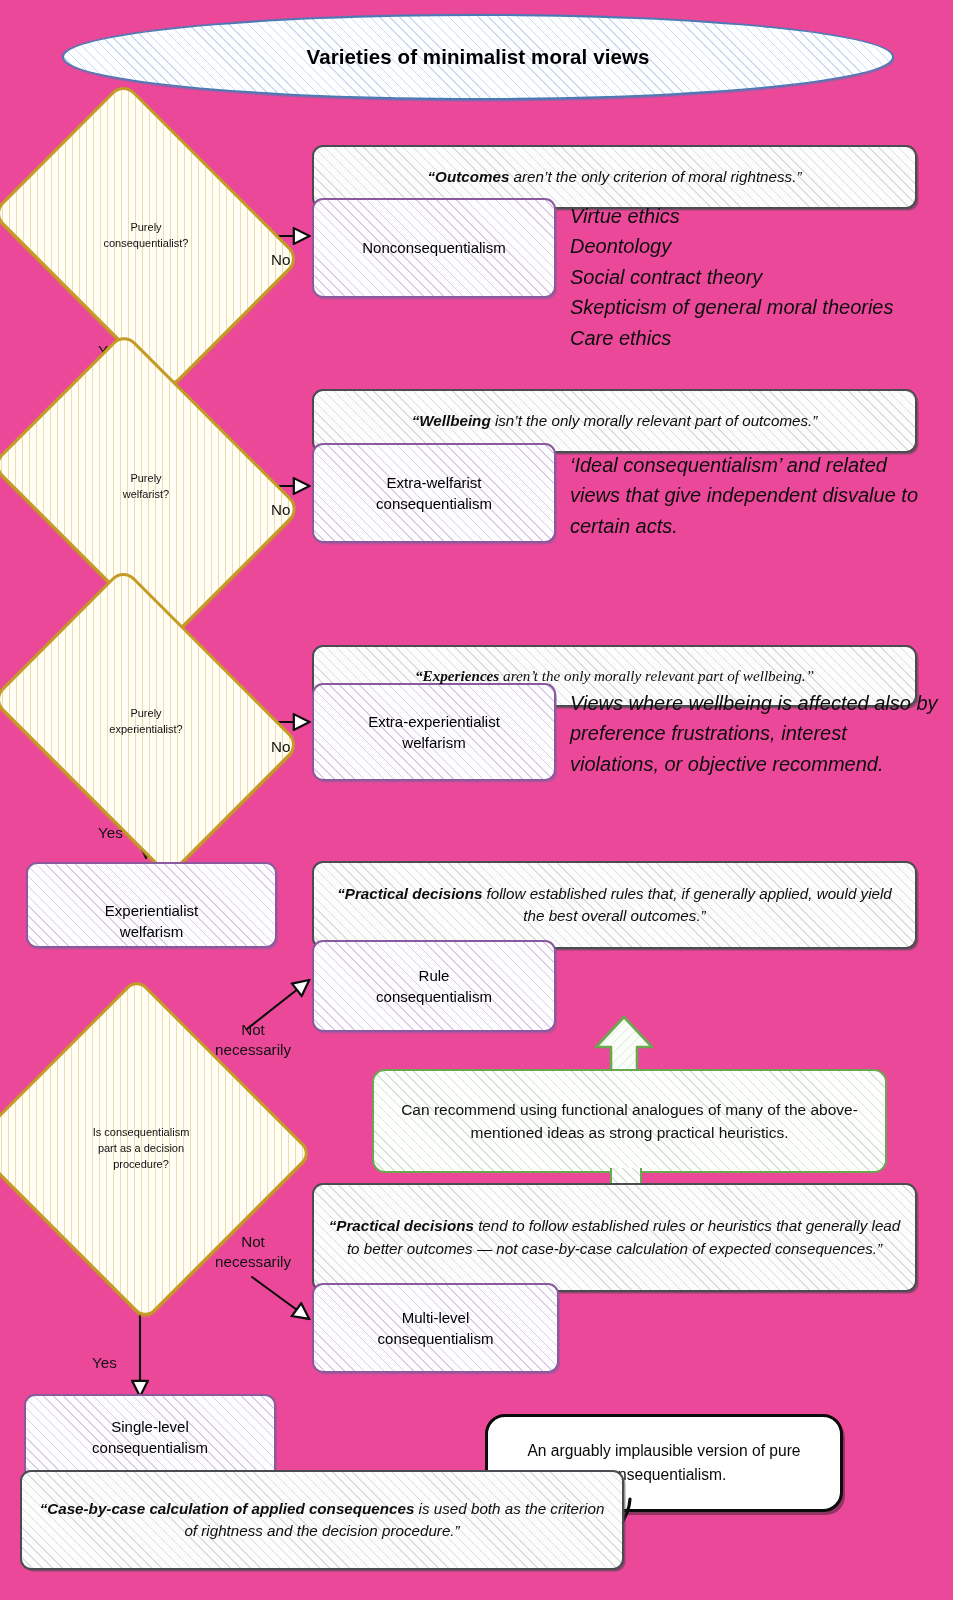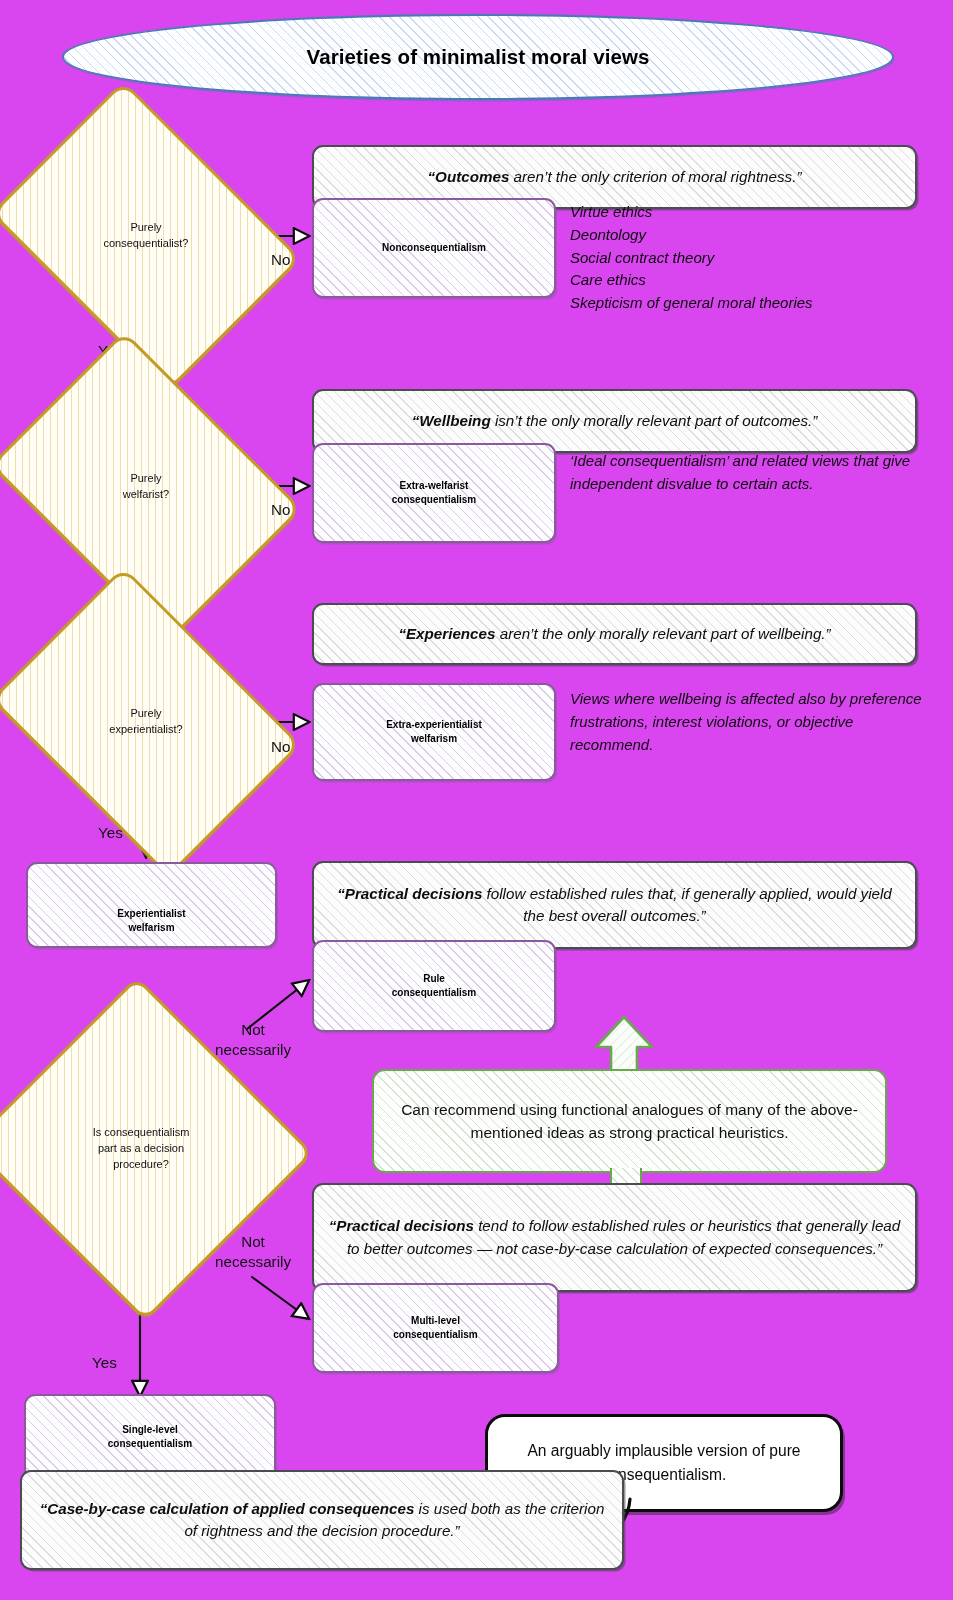--- a/index.html
+++ b/index.html
@@ -6,21 +6,21 @@
   body{
     font-family:"Liberation Sans","DejaVu Sans",sans-serif;
     color:#0a0a0a;
     -webkit-font-smoothing:antialiased;
   }
   #stage{
     position:relative;
     width:953px;
     height:1600px;
     overflow:hidden;
-    background:#d946ef;
+    background:#ec4899;
   }
   .abs{position:absolute;}
 
   
   .hatch-blue{
     background-image:repeating-linear-gradient(45deg,
       rgba(90,130,200,.30) 0 1px, rgba(255,255,255,0) 1px 7px);
   }
   .hatch-gold{
     background-image:repeating-linear-gradient(45deg,
@@ -70,21 +70,21 @@
   
   .pbox{
     border:2.4px solid #8b5a9e;
     border-radius:11px;
     background-color:#fdfcfe;
     box-shadow:2px 2.5px 0 -1px rgba(139,90,158,.52);
     display:flex;align-items:center;justify-content:center;
     text-align:center;
   }
   .pbox span{
-    font-size:10px;font-weight:bold;line-height:1.42;color:#000;
+    font-size:15px;font-weight:normal;line-height:1.42;color:#000;
     padding:0 8px;position:relative;z-index:2;
   }
 
   
   .qbox{
     border:2.2px solid #4b4b52;
     border-radius:11px;
     background-color:#fcfcfd;
     box-shadow:2.5px 2.5px 0 -1px rgba(70,70,78,.55);
     display:flex;align-items:center;justify-content:center;
@@ -117,21 +117,21 @@
     box-shadow:3px 4px 0 -1px rgba(30,30,30,.45);
     display:flex;align-items:center;justify-content:center;
     text-align:center;
   }
   .callout span{
     font-size:15.6px;line-height:1.55;color:#090909;padding:0 14px;
   }
 
   
   .sidelist,.sidedesc{
-    font-size:15px;font-style:italic;line-height:1.52;color:#0d0d0d;
+    font-size:20px;font-style:italic;line-height:1.52;color:#0d0d0d;
   }
 
   
   .edge-label{
     font-size:15.2px;color:#111;line-height:1.32;white-space:pre-line;
   }
 
   svg.overlay{position:absolute;left:0;top:0;width:953px;height:1600px;
     pointer-events:none;overflow:visible;}
 </style>
@@ -192,22 +192,22 @@
   </div>
 
   <div class="abs pbox hatch-purple" style="left:312px;top:198px;width:240px;height:96px;">
     <span style="white-space:pre-line;">Nonconsequentialism</span>
   </div>
 
   <div class="abs sidelist" style="left:570px;top:201px;width:370px;">
     <div>Virtue ethics</div>
     <div>Deontology</div>
     <div>Social contract theory</div>
+    <div>Skepticism of general moral theories</div>
     <div>Care ethics</div>
-    <div>Skepticism of general moral theories</div>
   </div>
 
   <div class="abs diamond-wrap" style="left:20px;top:392px;width:252px;height:190px;">
     <div class="diamond hatch-gold"></div>
     <div class="diamond-label">
       <div>Purely</div>
       <div>welfarist?</div>
     </div>
   </div>
   <div class="abs edge-label" style="left:271px;top:500px;">No</div>
@@ -227,21 +227,21 @@
   <div class="abs diamond-wrap" style="left:20px;top:628px;width:252px;height:188px;">
     <div class="diamond hatch-gold"></div>
     <div class="diamond-label">
       <div>Purely</div>
       <div>experientialist?</div>
     </div>
   </div>
   <div class="abs edge-label" style="left:271px;top:737px;">No</div>
   <div class="abs edge-label" style="left:98px;top:823px;">Yes</div>
 
-  <div class="abs qbox hatch-grey" style="left:312px;top:603px;width:601px;height:58px;">
+  <div class="abs qbox hatch-grey" style="left:312px;top:645px;width:601px;height:58px;font-family:Liberation Serif, serif;">
     <div class="qt"><b>“Experiences</b><span> aren’t the only morally relevant part of wellbeing.”</span></div>
   </div>
 
   <div class="abs pbox hatch-purple" style="left:312px;top:683px;width:240px;height:94px;">
     <span style="white-space:pre-line;">Extra-experientialist
 welfarism</span>
   </div>
 
   <div class="abs sidedesc" style="left:570px;top:688px;width:370px;">Views where wellbeing is affected also by preference frustrations, interest violations, or objective recommend.</div>
 

